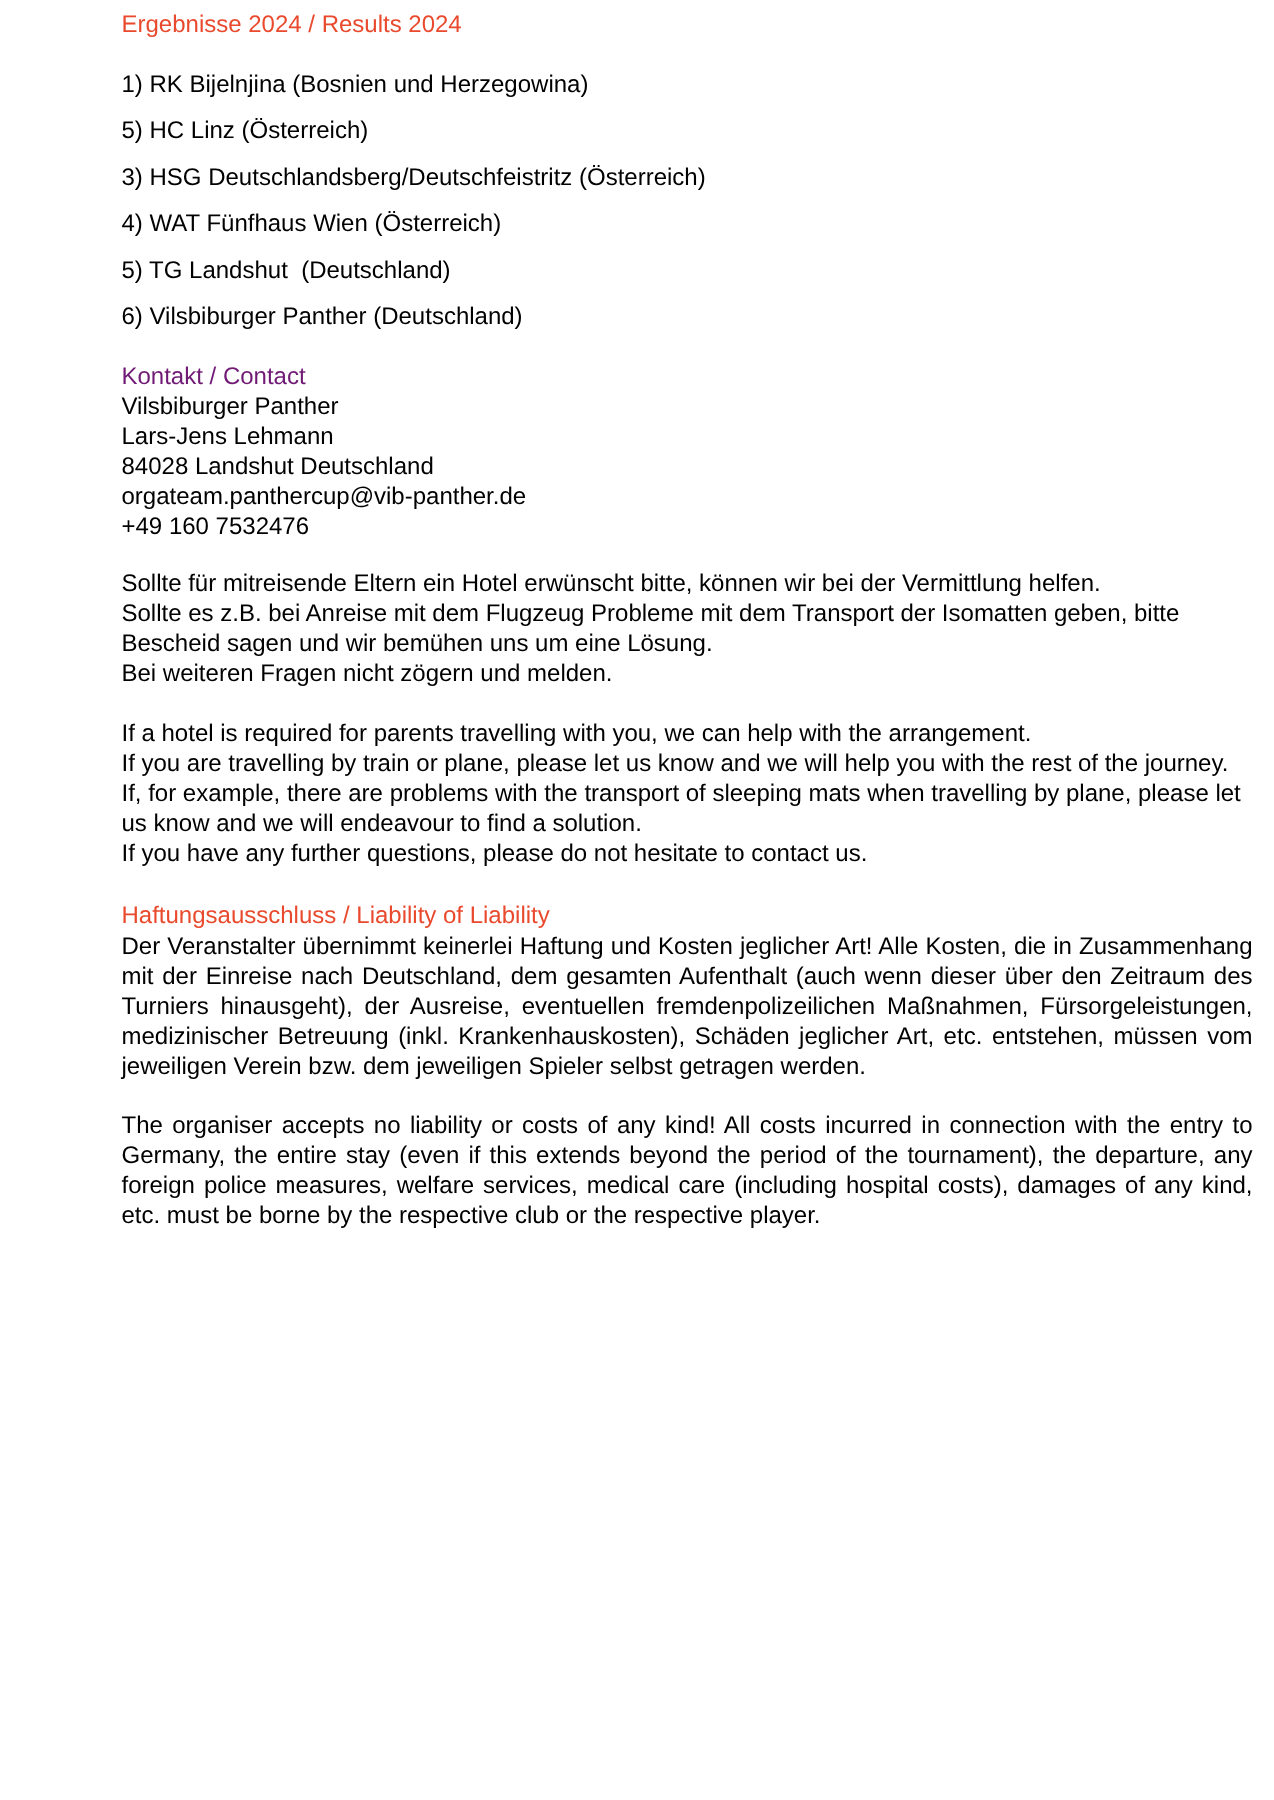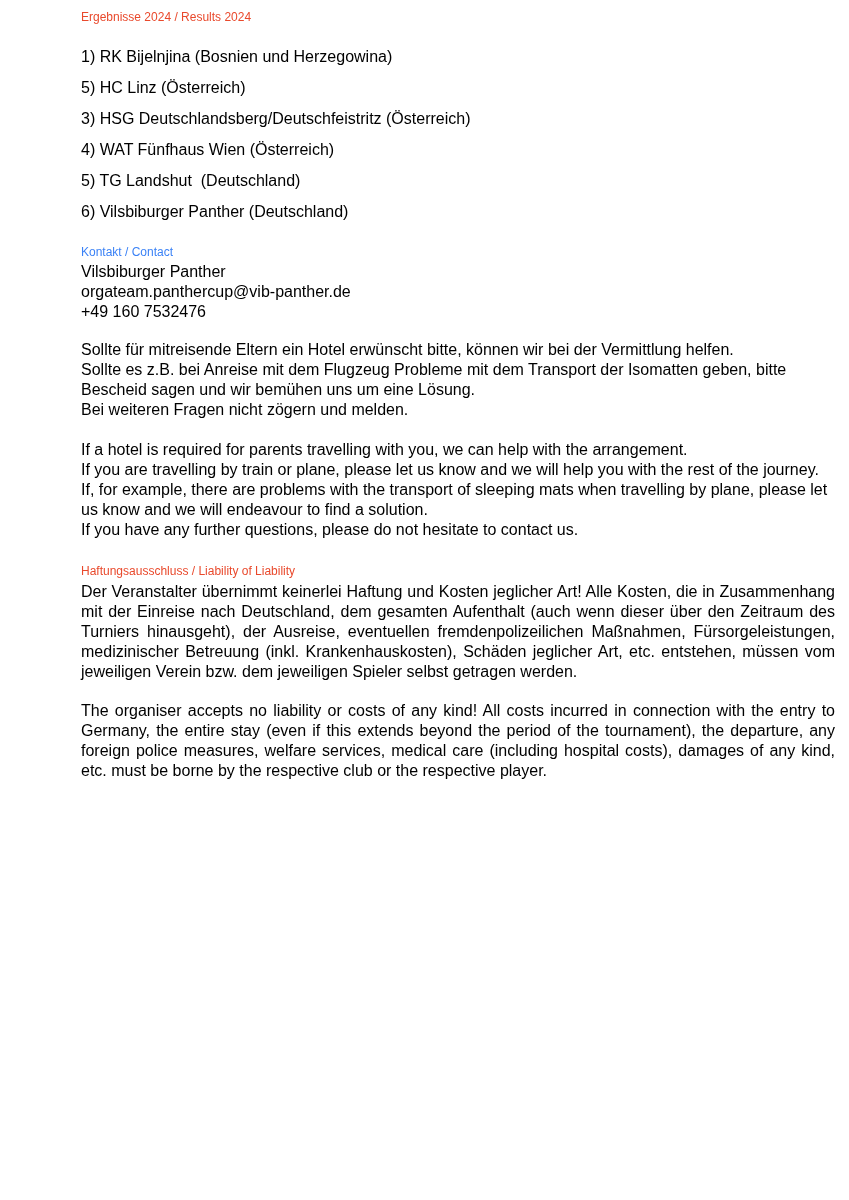--- a/index.html
+++ b/index.html
@@ -10,27 +10,27 @@
     background: #ffffff;
     box-sizing: border-box;
     padding: 7px 14px 0 81px;
     font-family: "Liberation Sans", "DejaVu Sans", sans-serif;
     font-size: 16px;
     line-height: 20px;
     color: #000000;
     overflow: hidden;
   }
   .section-heading {
-    font-size: 12px;
+    font-size: 16px;
     font-weight: 400;
     margin: 0;
     line-height: 20px;
   }
   .heading-orange { color: #e9492c; }
-  .heading-red { color: #3b82f6; }
+  .heading-red { color: #701a75; }
   #results-heading { margin-bottom: 20px; }
   .result-item {
     margin-bottom: 11px;
     white-space: pre-wrap;
   }
   .contact-block { margin-top: 20px; }
   .contact-line { margin: 0; }
   .para-block { margin-top: 18px; }
   .para-block-en { margin-top: 20px; }
   .sentence { margin: 0; }
@@ -55,20 +55,22 @@
     <div class="result-item">5) HC Linz (Österreich)</div>
     <div class="result-item">3) HSG Deutschlandsberg/Deutschfeistritz (Österreich)</div>
     <div class="result-item">4) WAT Fünfhaus Wien (Österreich)</div>
     <div class="result-item">5) TG Landshut  (Deutschland)</div>
     <div class="result-item">6) Vilsbiburger Panther (Deutschland)</div>
   </div>
 
   <div class="contact-block">
     <h2 class="section-heading heading-red">Kontakt / Contact</h2>
     <p class="contact-line">Vilsbiburger Panther</p>
+    <p class="contact-line">Lars-Jens Lehmann</p>
+    <p class="contact-line">84028 Landshut Deutschland</p>
     <p class="contact-line">orgateam.panthercup@vib-panther.de</p>
     <p class="contact-line">+49 160 7532476</p>
   </div>
 
   <div class="para-block">
     <p class="sentence">Sollte für mitreisende Eltern ein Hotel erwünscht bitte, können wir bei der Vermittlung helfen.</p>
     <p class="sentence">Sollte es z.B. bei Anreise mit dem Flugzeug Probleme mit dem Transport der Isomatten geben, bitte Bescheid sagen und wir bemühen uns um eine Lösung.</p>
     <p class="sentence">Bei weiteren Fragen nicht zögern und melden.</p>
   </div>
 

